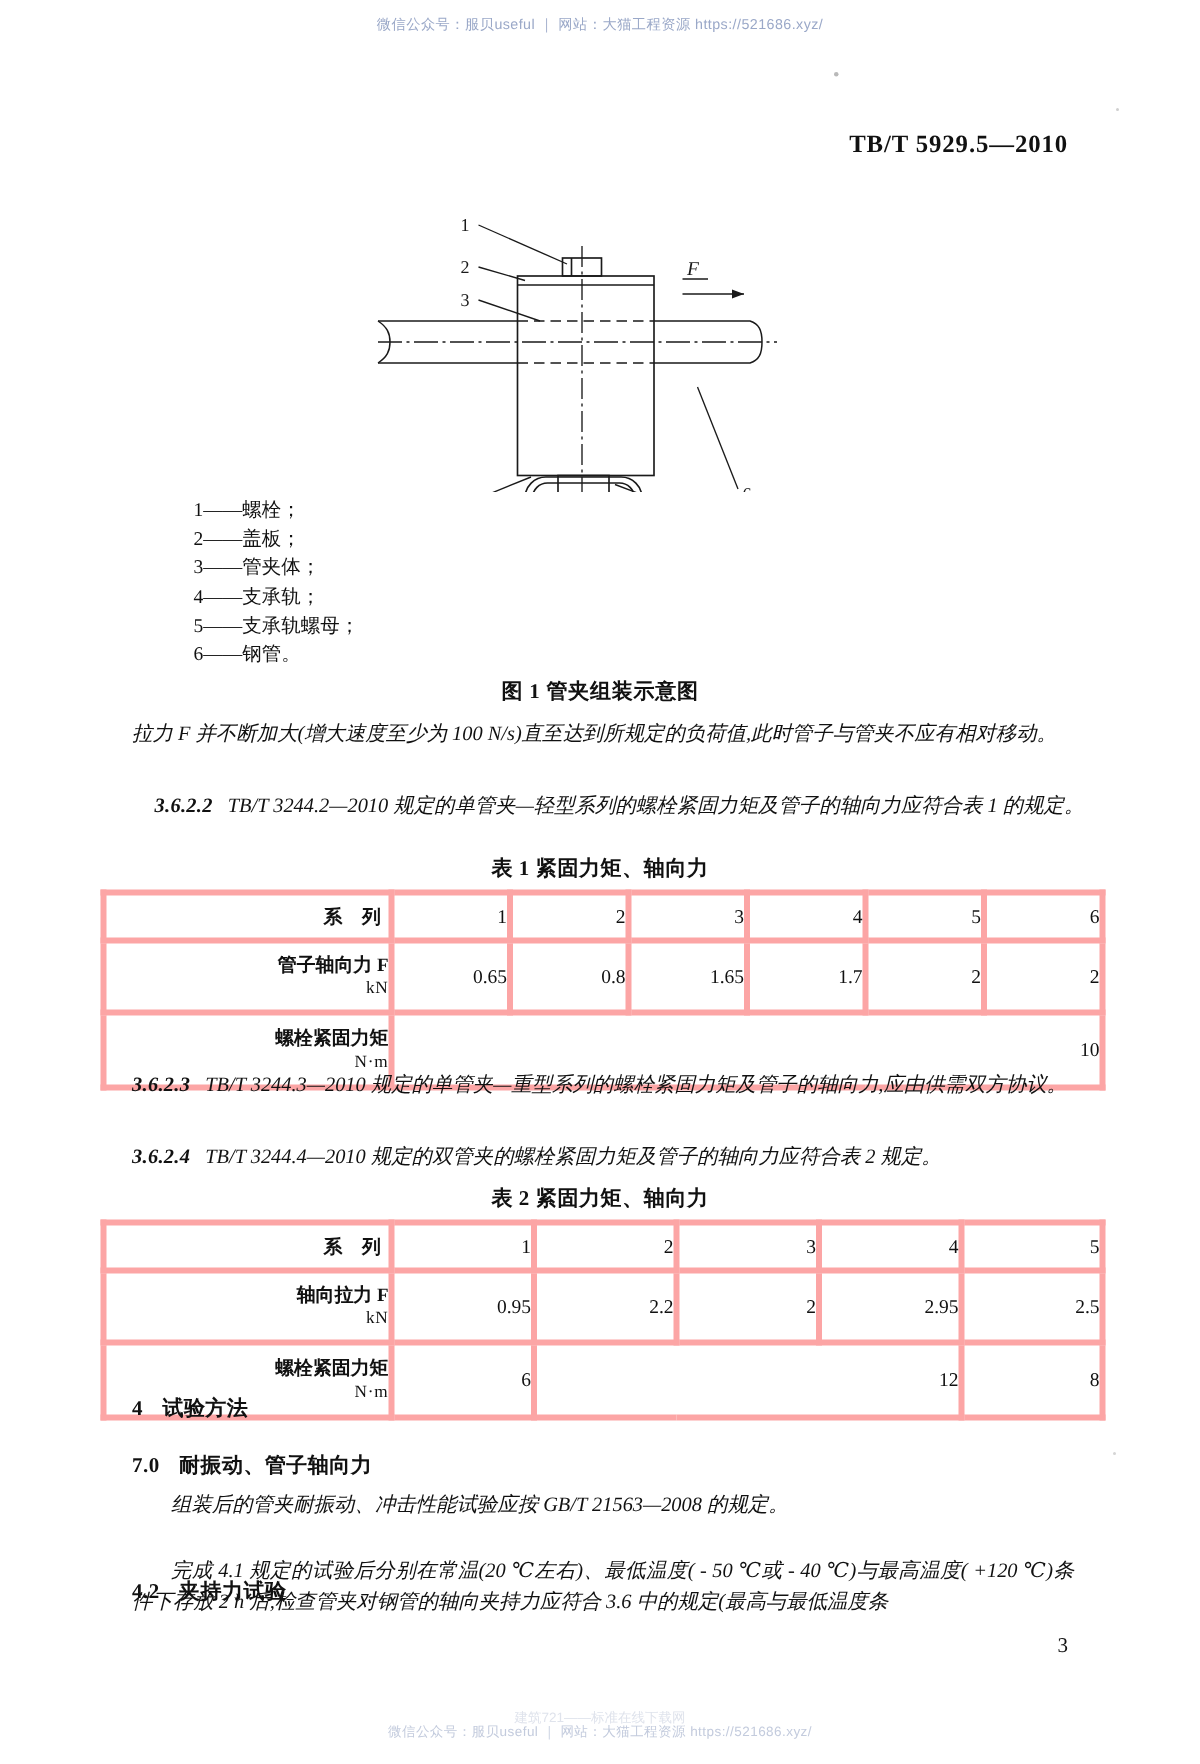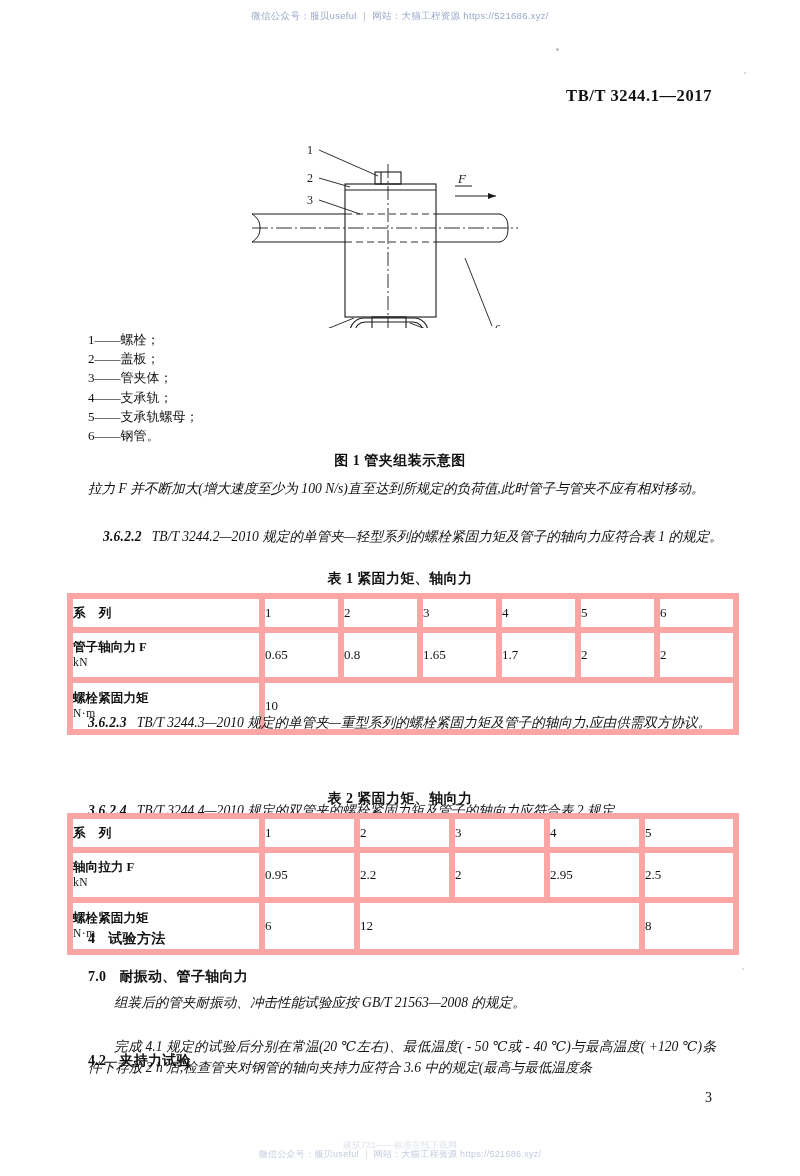--- a/index.html
+++ b/index.html
@@ -86,21 +86,21 @@
   .figure-wrap svg { display: block; }
 
   .legend {
     position: absolute;
     top: 330px;
     left: 88px;
     font-size: 13px;
     line-height: 19.2px;
     font-family: "Liberation Serif", serif;
   }
-  .legend div { white-space: nowrap; }
+  .legend div { white-space: nowrap; margin-left: 41px; }
 
   .fig-caption {
     position: absolute;
     top: 452px;
     left: 0;
     width: 800px;
     text-align: center;
     font-size: 14px;
     font-weight: bold;
     letter-spacing: 0.5px;
@@ -144,22 +144,22 @@
   }
   table.spec {
     position: absolute;
     left: 67px;
     width: 666px;
     border-collapse: collapse;
     table-layout: fixed;
     font-size: 13px;
   }
   table.spec td {
-    border: 6px solid #fca5a5;
-    text-align: left;
+    border: 4px solid #fca5a5;
+    text-align: right;
     vertical-align: middle;
     padding: 0;
     font-family: "Liberation Serif", serif;
   }
   table.spec td.label {
     font-weight: bold;
     line-height: 15px;
     font-size: 12.6px;
   }
   table.spec td.label .unit {
@@ -183,21 +183,21 @@
 <body>
 
 <div class="page">
 
   <div class="watermark-top">微信公众号：服贝useful ｜ 网站：大猫工程资源 https://521686.xyz/</div>
 
   <div class="speck" style="top:48px;left:556px;width:3px;height:3px;"></div>
   <div class="speck" style="top:72px;left:744px;width:2px;height:2px;background:#cfcfcf;"></div>
   <div class="speck" style="top:968px;left:742px;width:2px;height:2px;background:#d5d5d5;"></div>
 
-  <div class="doc-header">TB/T 3244.1—2017</div>
+  <div class="doc-header">TB/T 5929.5—2010</div>
 
   <div class="figure-wrap">
     <svg width="300" height="200" viewBox="0 0 300 200">
       <g fill="none" stroke="#1a1a1a" stroke-width="1.1">
 
         <path d="M2 86 C 8 90, 10 94, 10 100 C 10 106, 8 110, 2 114" stroke-width="1"></path>
         <line x1="2" y1="86" x2="95" y2="86"></line>
         <line x1="2" y1="114" x2="95" y2="114"></line>
 
         <path d="M186 86 L 250 86 C 256 88, 258 92, 258 100 C 258 108, 256 112, 250 114 L 186 114" stroke-width="1"></path>
@@ -307,21 +307,21 @@
         </td>
         <td colspan="6">10</td>
       </tr>
     </tbody>
   </table>
 
   <div class="para" style="top:712px;">
     <span class="clause-num">3.6.2.3</span><span class="gap"></span><span>TB/T 3244.3—2010 规定的单管夹—重型系列的螺栓紧固力矩及管子的轴向力,应由供需双方协议。</span>
   </div>
 
-  <div class="para" style="top:800px;">
+  <div class="para" style="top:760px;">
     <span class="clause-num">3.6.2.4</span><span class="gap"></span><span>TB/T 3244.4—2010 规定的双管夹的螺栓紧固力矩及管子的轴向力应符合表 2 规定。</span>
   </div>
 
   <div class="tbl-caption" style="top:790px;">表 2    紧固力矩、轴向力</div>
   <table class="spec" style="top:813px;">
     <colgroup>
       <col style="width:192px">
       <col style="width:95px">
         <col style="width:95px">
         <col style="width:95px">

